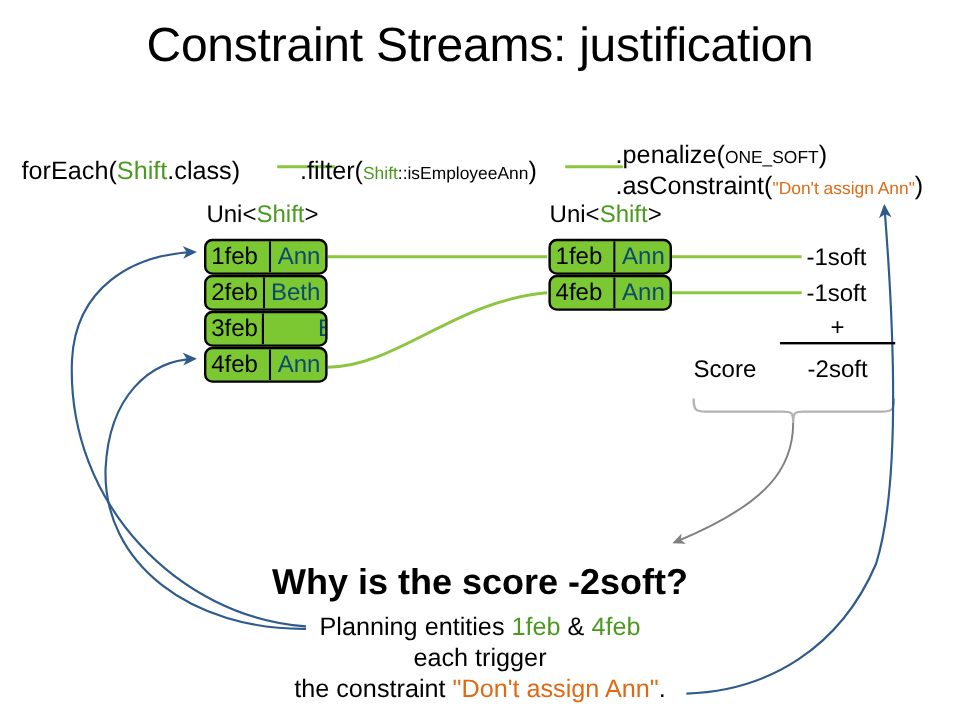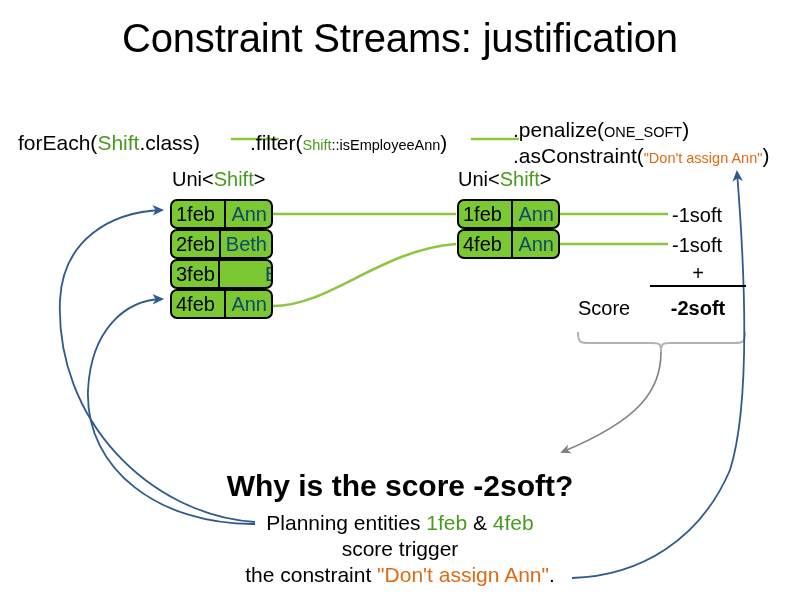--- a/index.html
+++ b/index.html
@@ -140,21 +140,20 @@
     white-space: nowrap;
   }
   .score-value {
     position: absolute;
     left: 650px; top: 296px;
     width: 96px;
     text-align: center;
     font-size: 20px;
     line-height: 24px;
     white-space: nowrap;
-    font-weight: bold;
   }
 
   
   .why {
     position: absolute;
     left: 0; top: 468px;
     width: 800px;
     text-align: center;
     font-size: 30px;
     line-height: 36px;
@@ -260,18 +259,18 @@
 
     <div class="plus">+</div>
     <div class="sumrule"></div>
     <div class="score-label">Score</div>
     <div class="score-value">-2soft</div>
 
     <div class="why">Why is the score -2soft?</div>
 
     <div class="expl expl-1"><span>Planning entities </span><span class="t-green">1feb</span><span> &amp; </span><span class="t-green">4feb</span></div>
 
-    <div class="expl expl-2">score trigger</div>
+    <div class="expl expl-2">each trigger</div>
 
     <div class="expl expl-3"><span>the constraint </span><span class="t-orange">"Don't assign Ann"</span><span>.</span></div>
 
   </div>
 </div>
 
 </body></html>

